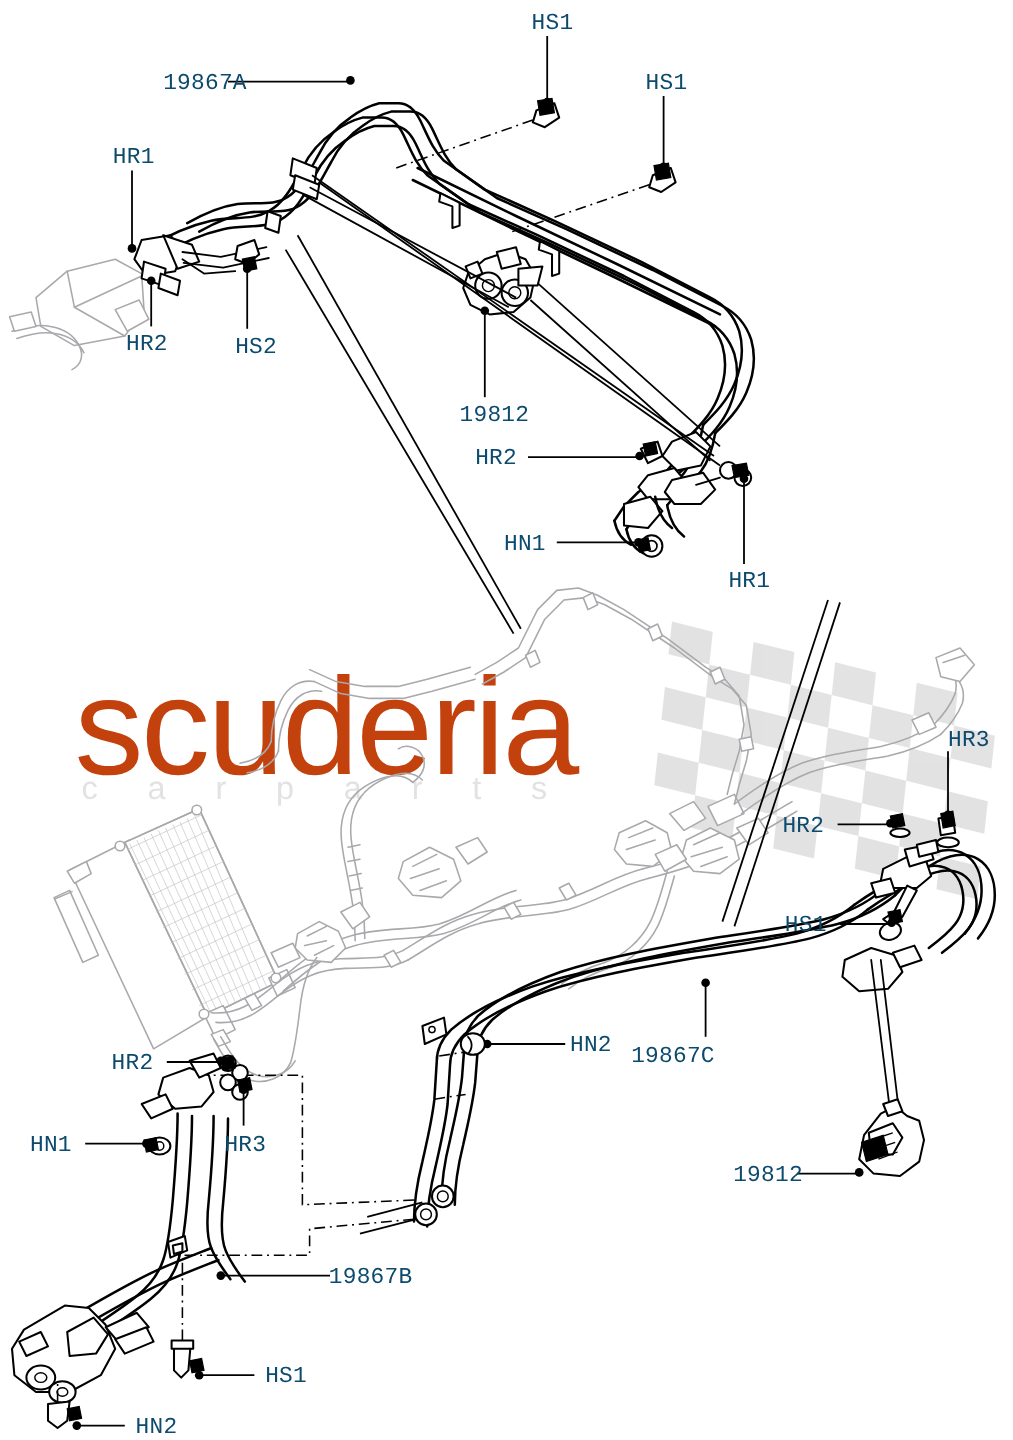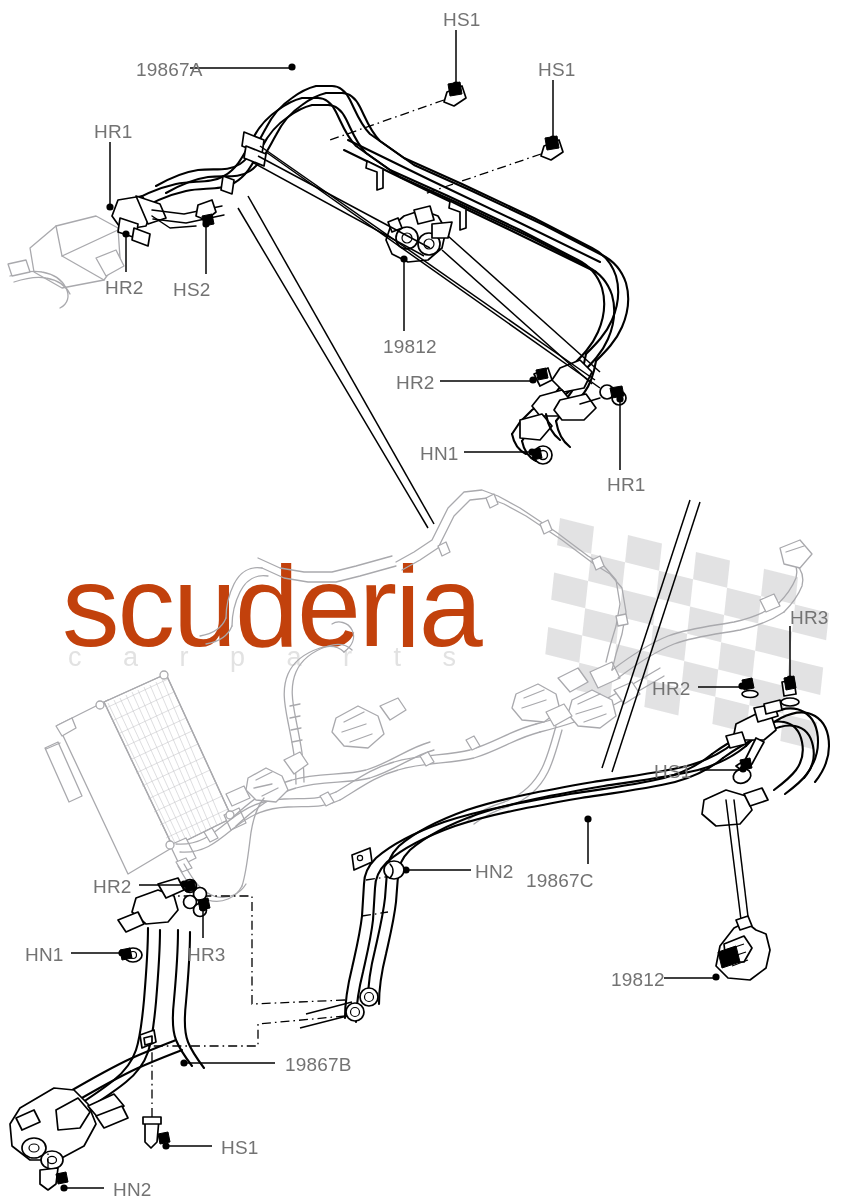--- a/index.html
+++ b/index.html
@@ -19,22 +19,22 @@
   }
   #diagram-svg {
     position: absolute;
     top: 0;
     left: 0;
     width: 844px;
     height: 1200px;
   }
   .callout-label {
     position: absolute;
-    color: #737373;
-    font-family: Liberation Sans, sans-serif;
+    color: #0c4a6e;
+    font-family: Liberation Mono, monospace;
     font-size: 19px;
     font-weight: 400;
     letter-spacing: 0.2px;
     white-space: nowrap;
     line-height: 1;
     user-select: none;
   }
   .wm-main {
     position: absolute;
     font-family: "Liberation Sans", sans-serif;
@@ -553,31 +553,31 @@
       <circle class="dot" cx="64" cy="1188" r="3.6"></circle>
     </g>
 
   </svg>
 
   <div class="callout-label" style="left:443px; top:10px;">HS1</div>
   <div class="callout-label" style="left:538px; top:60px;">HS1</div>
   <div class="callout-label" style="left:136px; top:60px;">19867A</div>
   <div class="callout-label" style="left:94px;  top:122px;">HR1</div>
   <div class="callout-label" style="left:105px; top:278px;">HR2</div>
-  <div class="callout-label" style="left:173px; top:280px;">HS2</div>
+  <div class="callout-label" style="left:196px; top:280px;">HS2</div>
   <div class="callout-label" style="left:383px; top:337px;">19812</div>
   <div class="callout-label" style="left:396px; top:373px;">HR2</div>
   <div class="callout-label" style="left:420px; top:444px;">HN1</div>
   <div class="callout-label" style="left:607px; top:475px;">HR1</div>
   <div class="callout-label" style="left:790px; top:608px;">HR3</div>
   <div class="callout-label" style="left:652px; top:679px;">HR2</div>
   <div class="callout-label" style="left:654px; top:762px;">HS1</div>
   <div class="callout-label" style="left:475px; top:862px;">HN2</div>
   <div class="callout-label" style="left:526px; top:871px;">19867C</div>
   <div class="callout-label" style="left:93px;  top:877px;">HR2</div>
   <div class="callout-label" style="left:611px; top:970px;">19812</div>
   <div class="callout-label" style="left:25px;  top:945px;">HN1</div>
   <div class="callout-label" style="left:187px; top:945px;">HR3</div>
-  <div class="callout-label" style="left:285px; top:1055px;">19867B</div>
+  <div class="callout-label" style="left:274px; top:1055px;">19867B</div>
   <div class="callout-label" style="left:221px; top:1138px;">HS1</div>
   <div class="callout-label" style="left:113px; top:1180px;">HN2</div>
 
 </div>
 
 </body></html>

